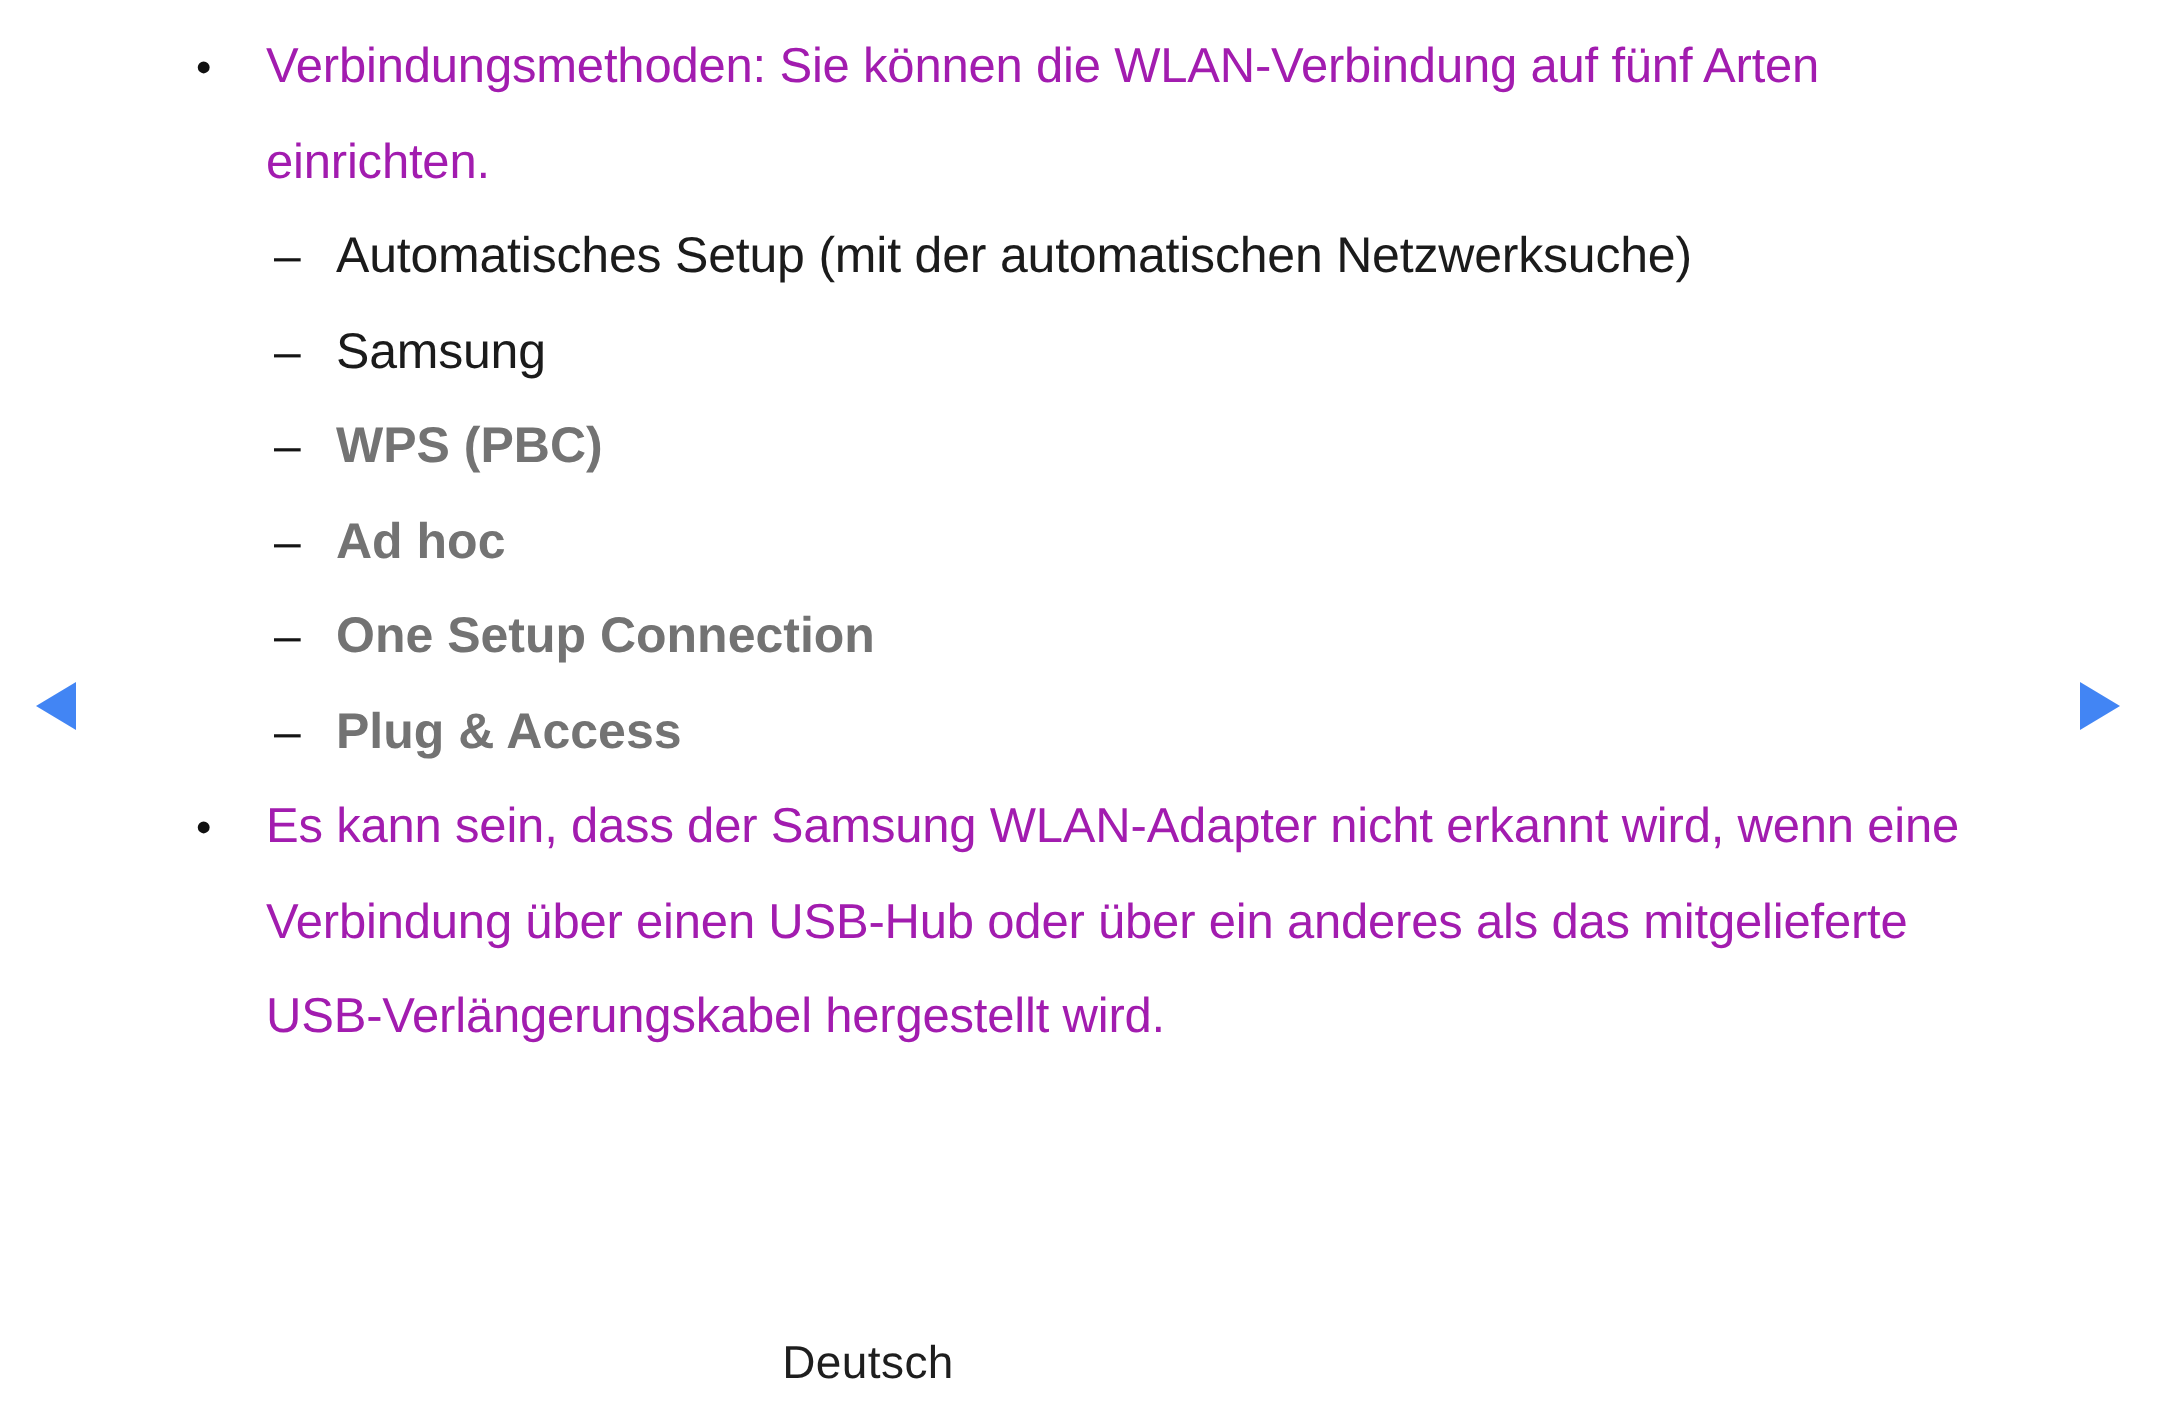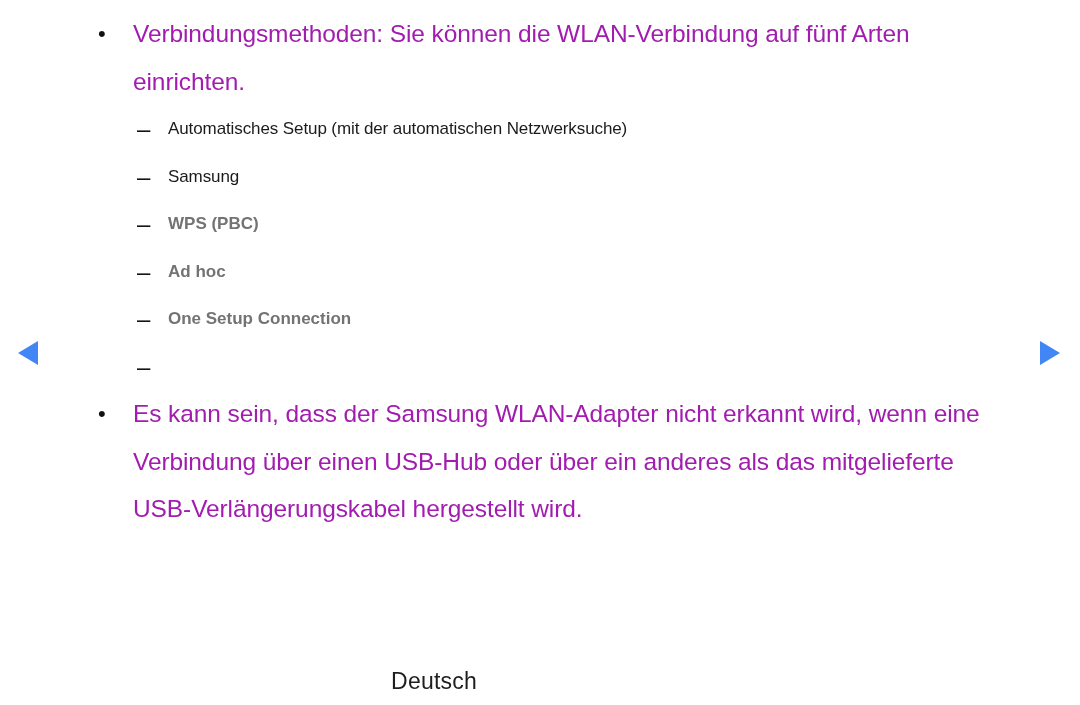--- a/index.html
+++ b/index.html
@@ -71,21 +71,21 @@
   .sub-row .dash {
     position: absolute;
     left: 41px;
     top: 0;
     font-size: 24px;
     line-height: 47.5px;
     color: #141414;
     font-weight: 400;
   }
   .sub-row .sub-label {
-    font-size: 17px;
+    font-size: 25px;
     line-height: 47.5px;
     color: #1b1b1b;
     letter-spacing: -0.1px;
   }
   .sub-row.link .sub-label {
     color: #737373;
     font-weight: 700;
     letter-spacing: 0px;
   }
 
@@ -157,20 +157,21 @@
         <span class="sub-label">Ad hoc</span>
       </div>
 
       <div class="sub-row link">
         <span class="dash">–</span>
         <span class="sub-label">One Setup Connection</span>
       </div>
 
       <div class="sub-row link">
         <span class="dash">–</span>
+        <span class="sub-label">Plug &amp; Access</span>
       </div>
 
     </div>
 
     <div class="bullet-row">
       <span class="dot">•</span>
       <div class="para">Es kann sein, dass der Samsung WLAN-Adapter nicht erkannt wird, wenn eine
 Verbindung über einen USB-Hub oder über ein anderes als das mitgelieferte
 USB-Verlängerungskabel hergestellt wird.</div>
     </div>

